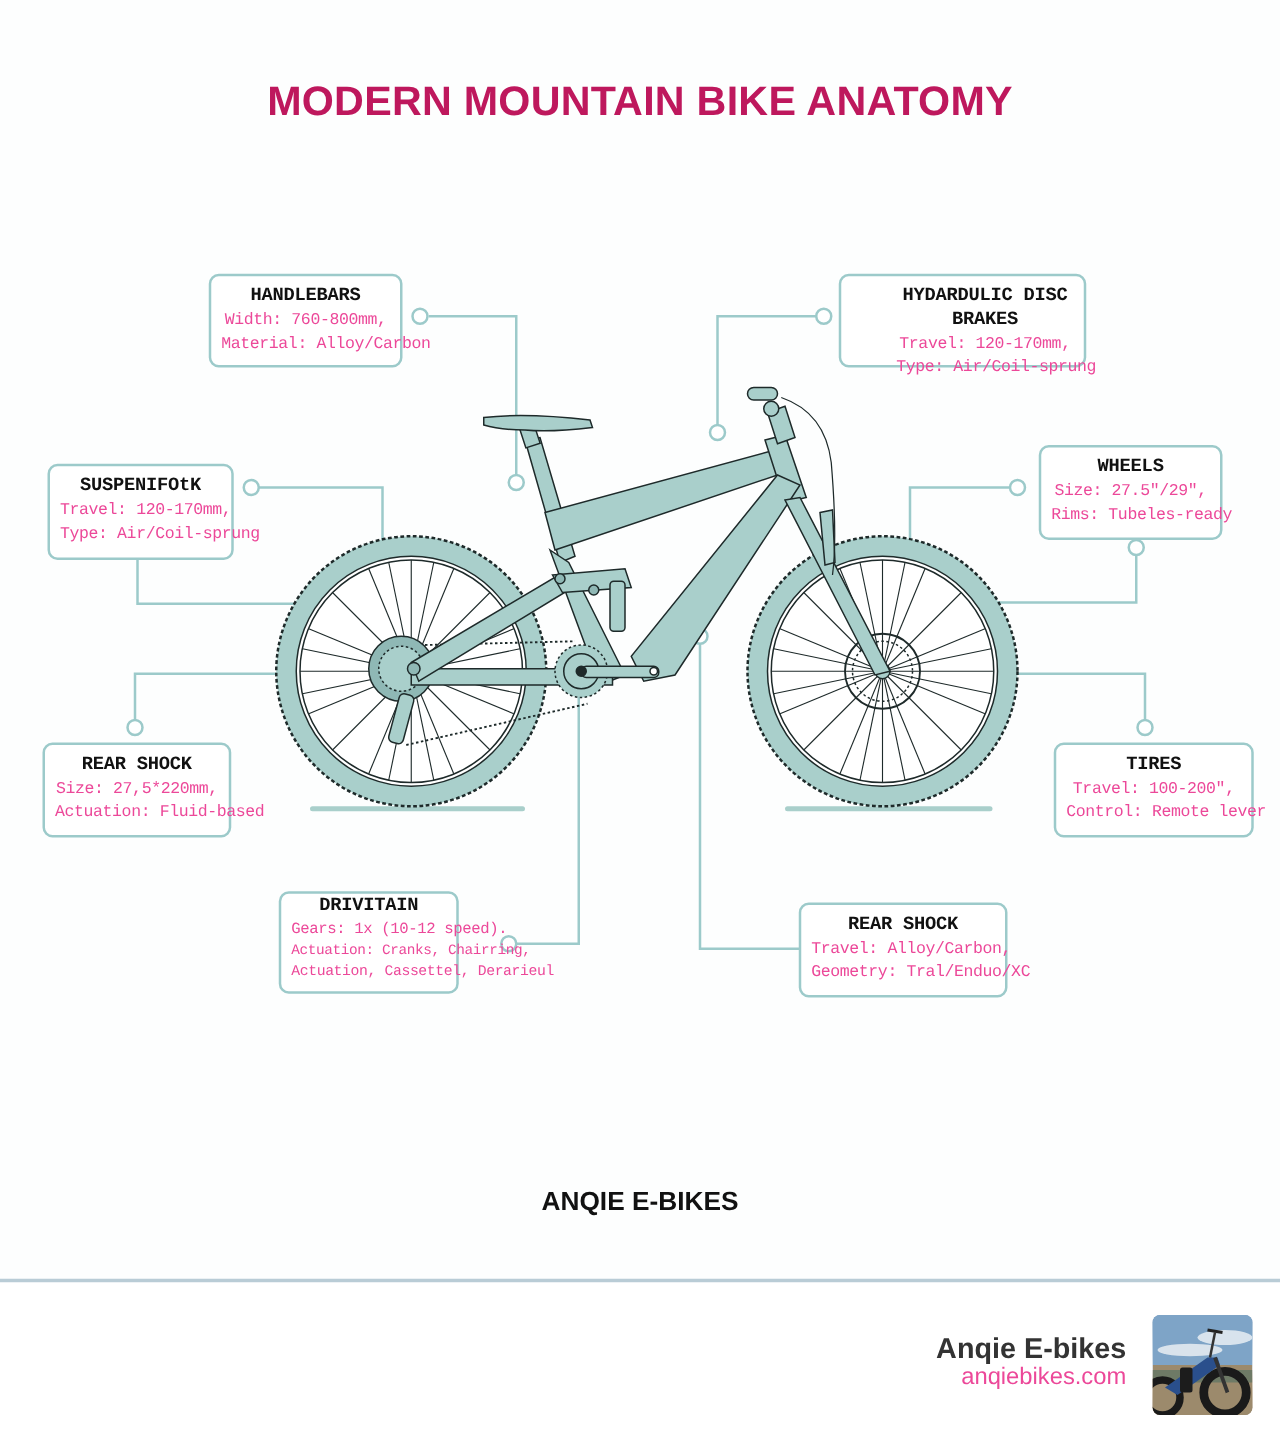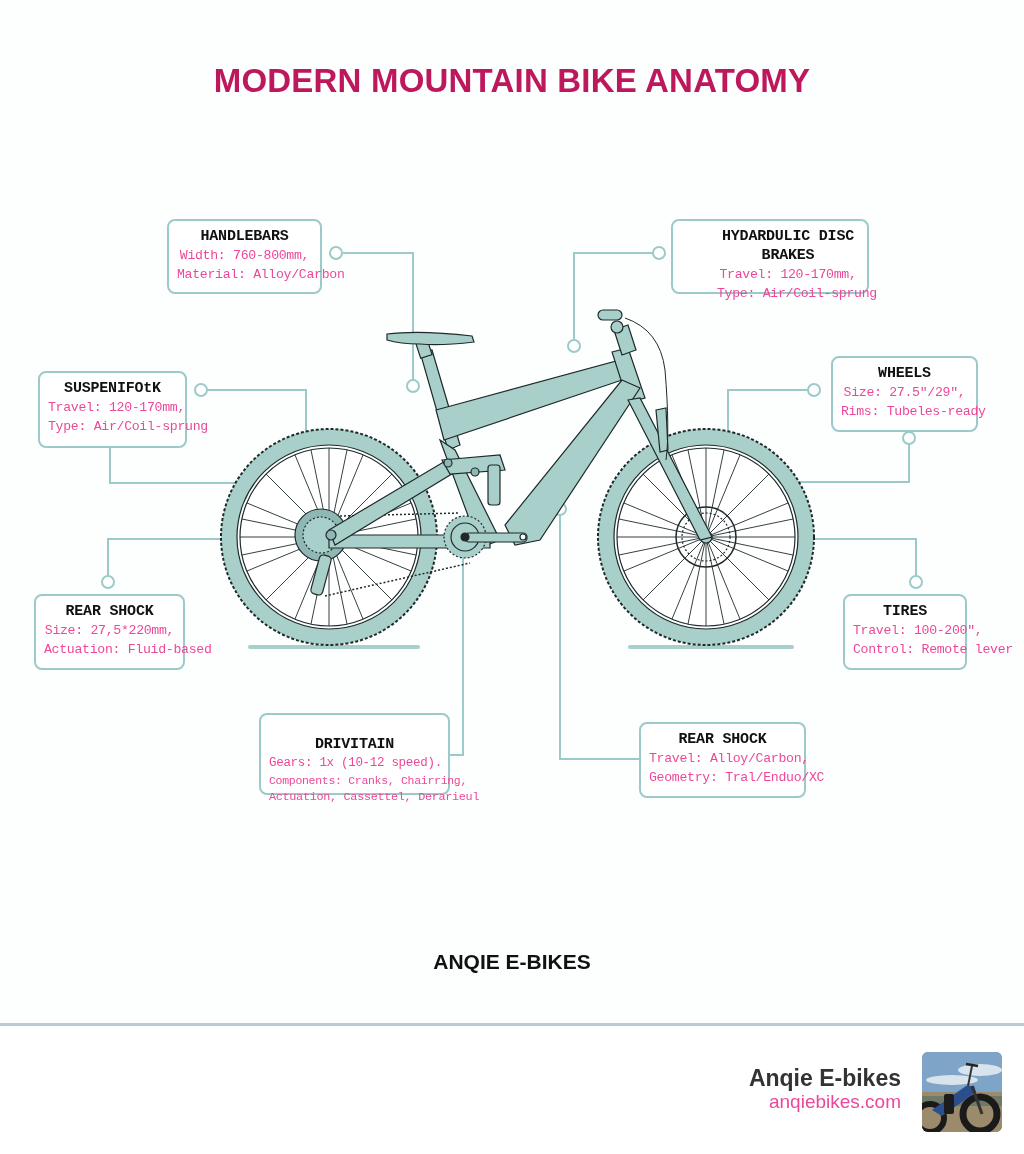--- a/index.html
+++ b/index.html
@@ -220,30 +220,30 @@
     <div class="c-line">Size: 27.5"/29",</div>
     <div class="c-line">Rims: Tubeles-ready</div>
   </div>
 
   <div class="callout" style="left:34px; top:594px; width:151px; height:76px;">
     <div class="c-title">REAR SHOCK</div>
     <div class="c-line">Size: 27,5*220mm,</div>
     <div class="c-line">Actuation: Fluid-based</div>
   </div>
 
-  <div class="callout" style="left:843px; top:594px; width:124px; height:76px;">
+  <div class="callout" style="left:843px; top:594px; width:160px; height:76px;">
     <div class="c-title">TIRES</div>
     <div class="c-line">Travel: 100-200",</div>
     <div class="c-line">Control: Remote lever</div>
   </div>
 
-  <div class="callout" style="left:223px; top:713px; width:191px; height:82px; padding-top:20px;margin-left:36px;">
+  <div class="callout" style="left:223px; top:713px; width:144px; height:82px; padding-top:0;">
     <div class="c-title">DRIVITAIN</div>
     <div class="c-line" style="font-size:12.5px; line-height:18px;">Gears: 1x (10-12 speed).</div>
-    <div class="c-line" style="font-size:11.5px; line-height:17px;">Components: Cranks, Chairring,</div>
+    <div class="c-line" style="font-size:11.5px; line-height:17px;">Actuation: Cranks, Chairring,</div>
     <div class="c-line" style="font-size:11.8px; line-height:17px;">Actuation, Cassettel, Derarieul</div>
   </div>
 
   <div class="callout" style="left:639px; top:722px; width:167px; height:76px;">
     <div class="c-title">REAR SHOCK</div>
     <div class="c-line">Travel: Alloy/Carbon,</div>
     <div class="c-line">Geometry: Tral/Enduo/XC</div>
   </div>
 
   <div class="brand">ANQIE E-BIKES</div>

